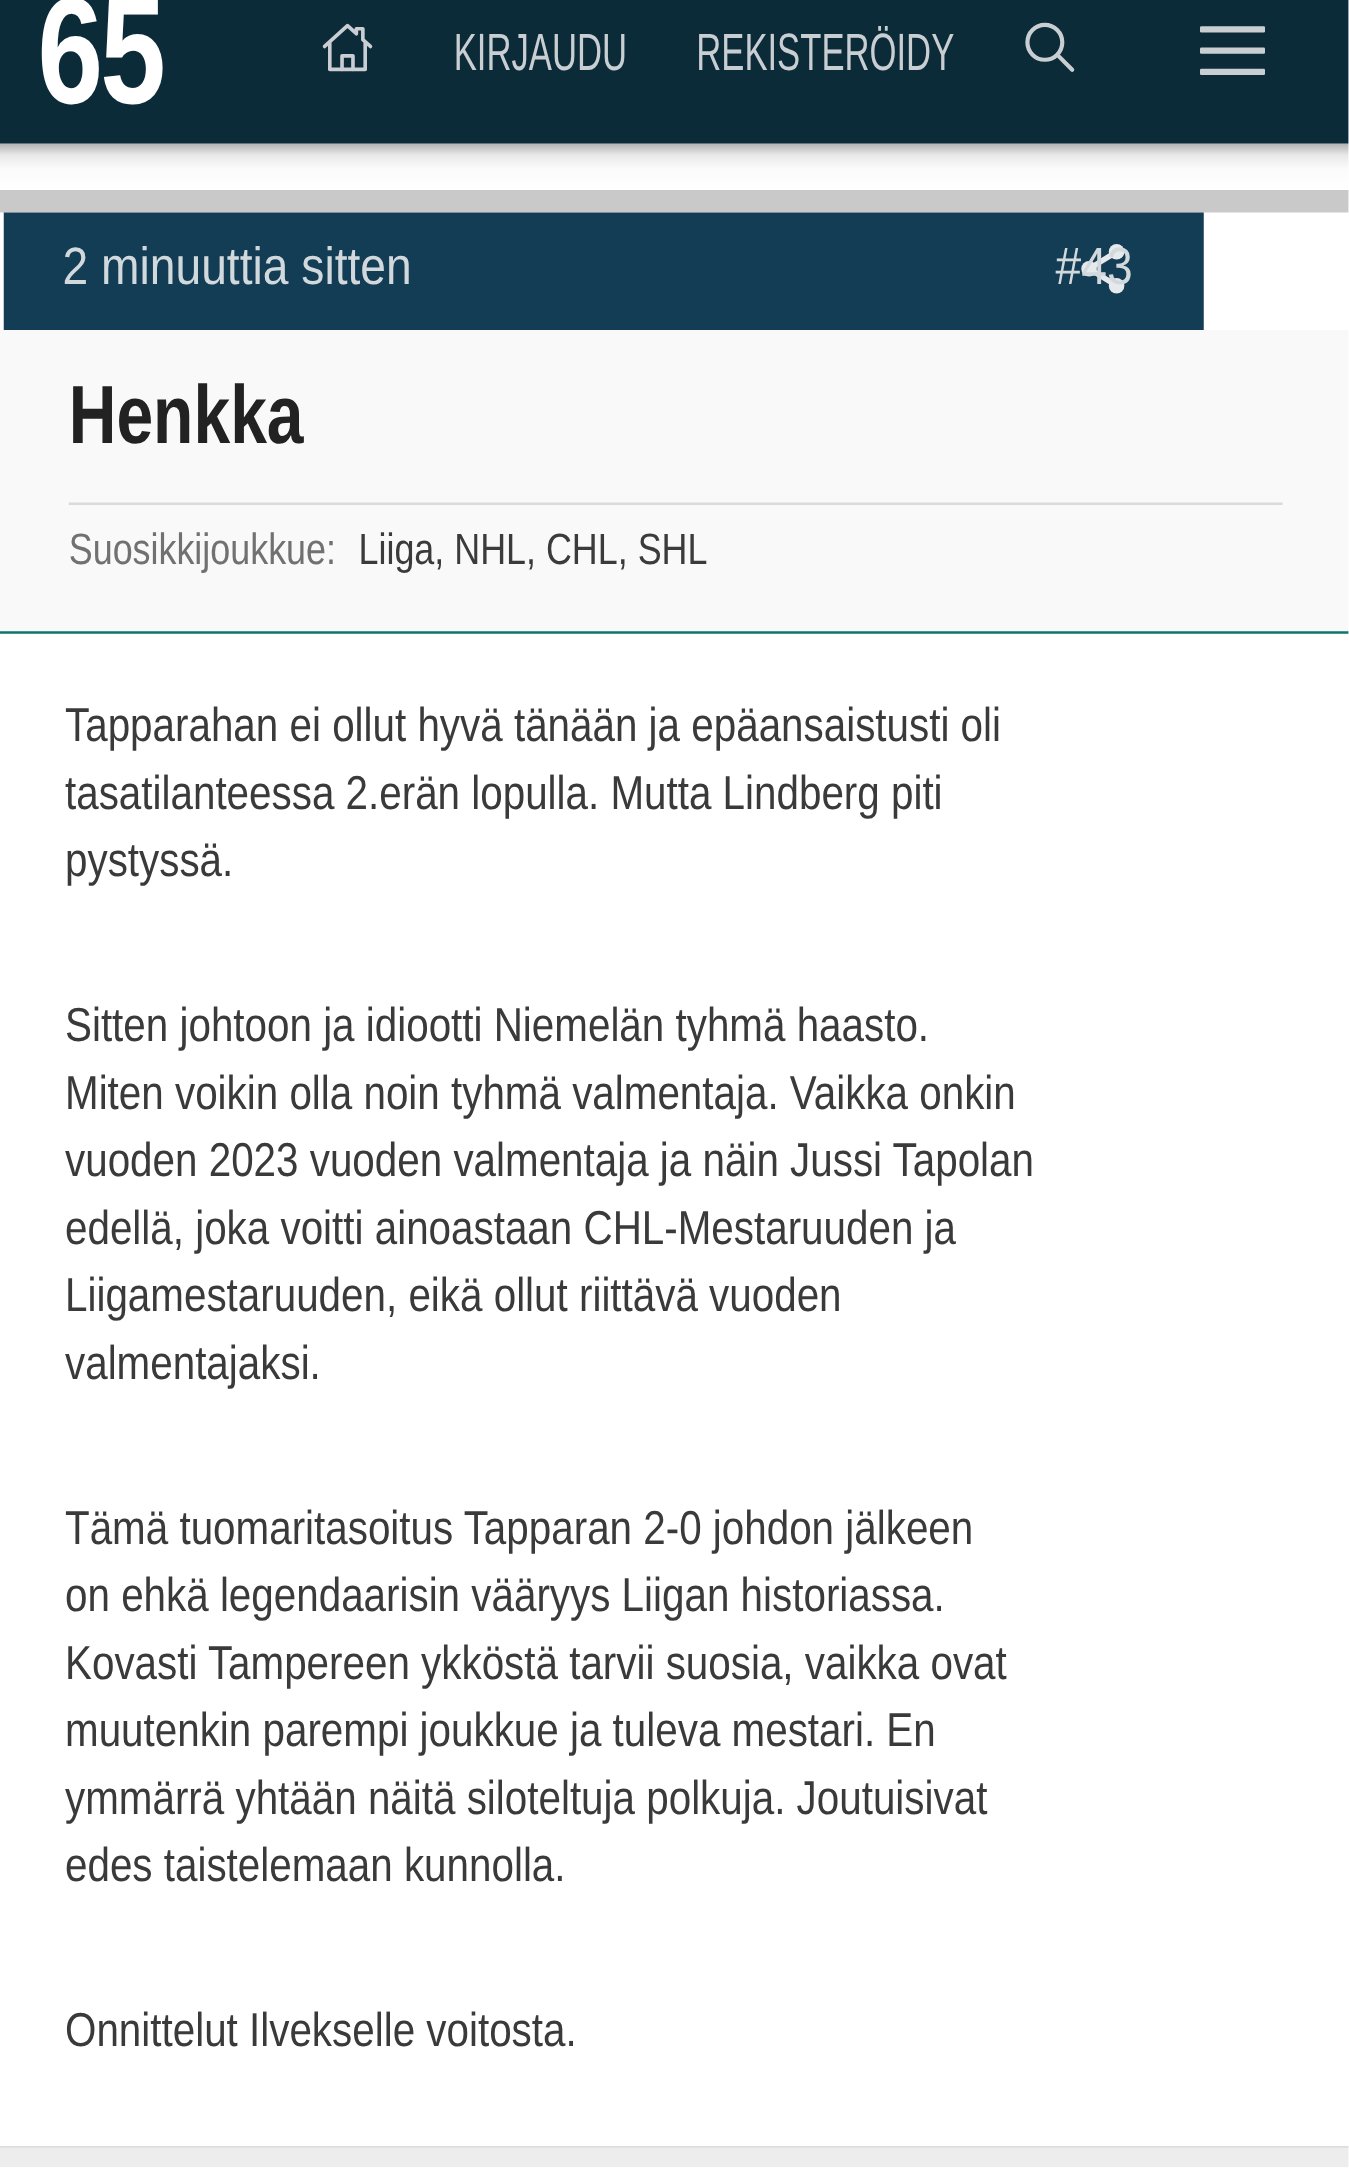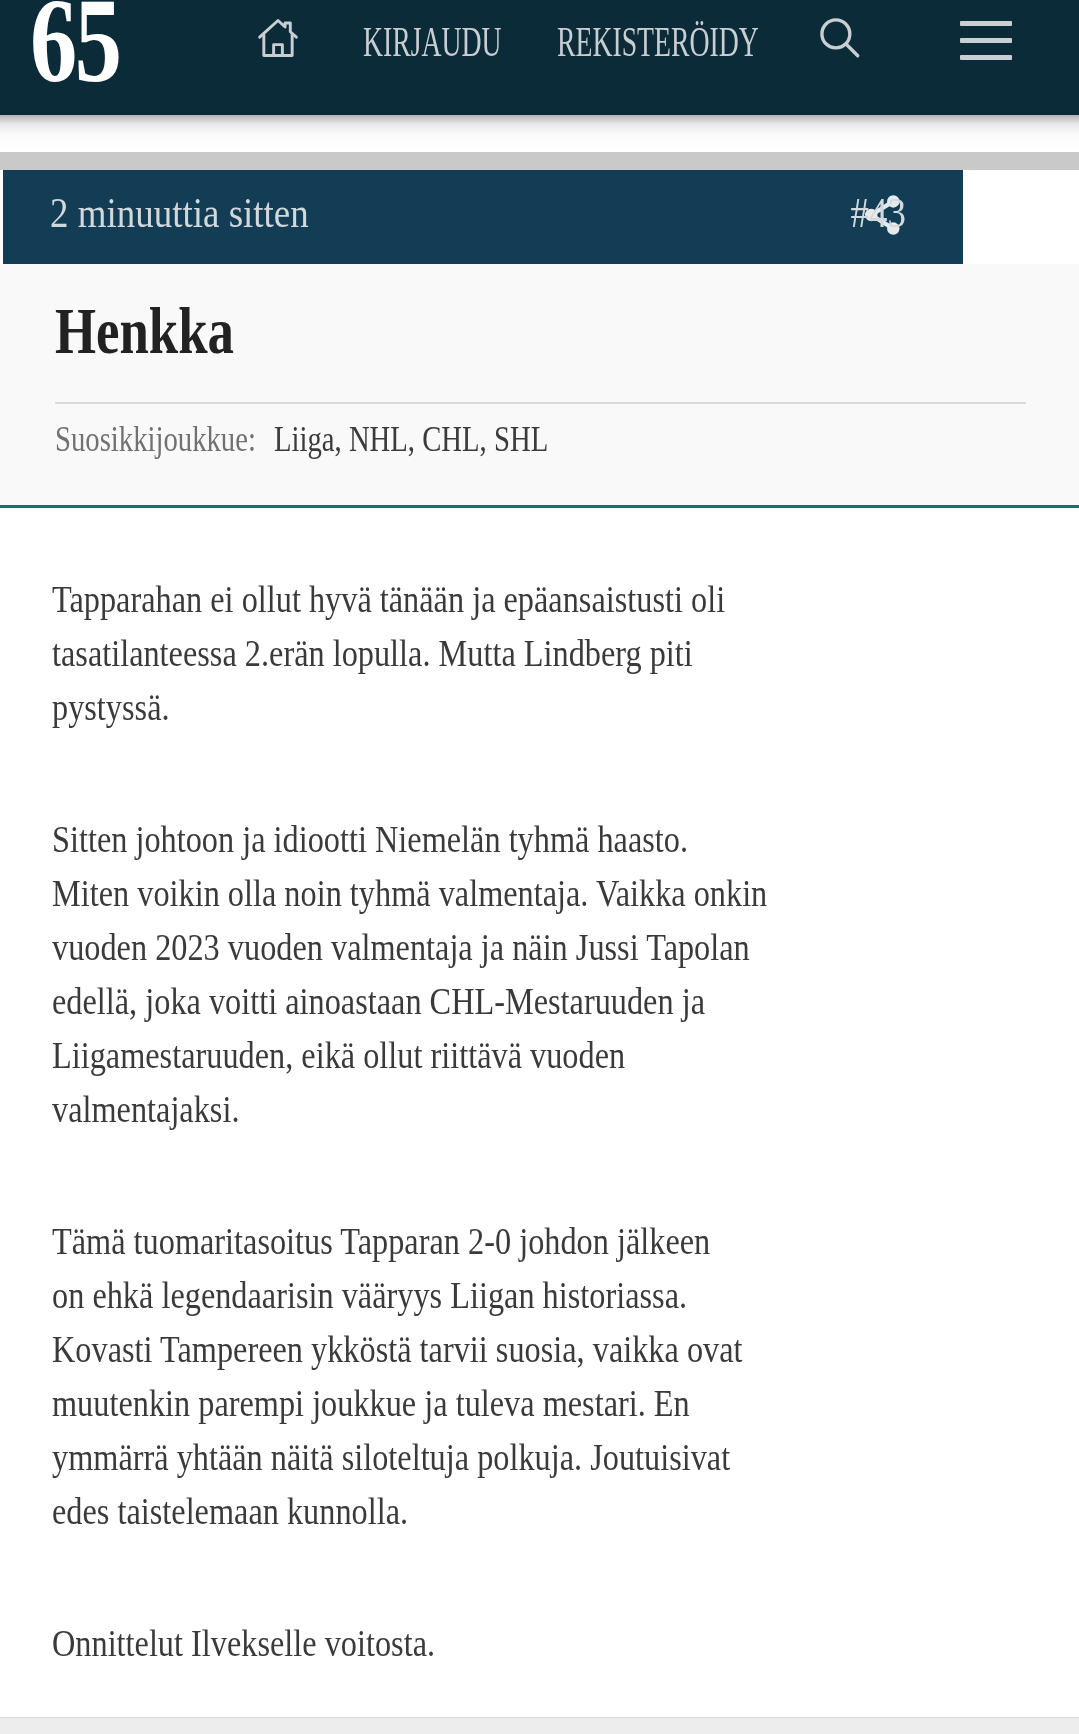--- a/index.html
+++ b/index.html
@@ -1,18 +1,18 @@
 <!DOCTYPE html>
 <html><head>
 <meta charset="utf-8">
 <style>
   html,body { margin:0; padding:0; background:#fff; }
   .page {
     position:relative; width:1079px; height:1734px; overflow:hidden;
-    background:#ffffff; font-family:Liberation Serif, serif;
+    background:#ffffff; font-family:Liberation Sans, sans-serif;
   }
   
   .top-nav { position:absolute; left:0; top:0; width:1079px; height:115px; background:#0c2b39; }
   .logo {
     position:absolute; left:30px; top:-5px; color:#ffffff;
     font-size:121px; font-weight:bold; line-height:90px; letter-spacing:-3px;
     transform:scaleX(0.78); transform-origin:0 0; white-space:nowrap;
   }
   .nav-icon { position:absolute; color:#c9ced2; }
   .home-icon { left:253px; top:13px; width:50px; height:50px; }
@@ -36,36 +36,36 @@
     position:absolute; left:47px; top:22px; color:#d2d9dd; font-size:42px; line-height:42px;
     transform:scaleX(0.88); transform-origin:0 0; white-space:nowrap;
   }
   .share-icon { position:absolute; left:858px; top:23px; width:44px; height:44px; color:#e7eaec; cursor:pointer; }
   .post-number {
     position:absolute; right:57px; top:22px; color:#d2d9dd; font-size:42px; line-height:42px;
     transform:scaleX(0.88); transform-origin:100% 0; white-space:nowrap; cursor:pointer;
   }
   
   .author-card { position:absolute; left:0; top:264px; width:1079px; height:241px;
-    background:#f9f9f9; border-bottom:5px solid #0f766e; box-sizing:content-box; }
+    background:#f9f9f9; border-bottom:2px solid #0f766e; box-sizing:content-box; }
   .username {
     position:absolute; left:55px; top:34px; margin:0; color:#222222;
     font-size:66px; font-weight:bold; line-height:66px;
     transform:scaleX(0.8); transform-origin:0 0; white-space:nowrap;
   }
   .author-divider { position:absolute; left:55px; top:138px; width:971px; height:0; border-top:2px solid #dadada; }
   .fav-row {
     position:absolute; left:55px; top:154px; display:flex; gap:22px; align-items:baseline;
     font-size:35px; line-height:44px; transform:scaleX(0.82); transform-origin:0 0; white-space:nowrap;
   }
   .fav-label { color:#717171; }
   .fav-value { color:#3b3b3b; }
   
   .post-body { position:absolute; left:0; top:508px; width:1079px; height:1209px; background:#ffffff;
-    padding-top:64px; box-sizing:border-box; }
+    padding-top:46px; box-sizing:border-box; }
   .post-body p {
     margin:0 0 78px 52px; width:1100px; color:#3a3a3a;
     font-size:38px; line-height:54px; white-space:pre-line;
     transform:scaleX(0.85); transform-origin:0 0;
   }
   
   .bottom-strip { position:absolute; left:0; top:1717px; width:1079px; height:17px;
     background:#ededed; border-top:1px solid #d8d8d8; box-sizing:border-box; }
   svg { display:block; }
 </style>

